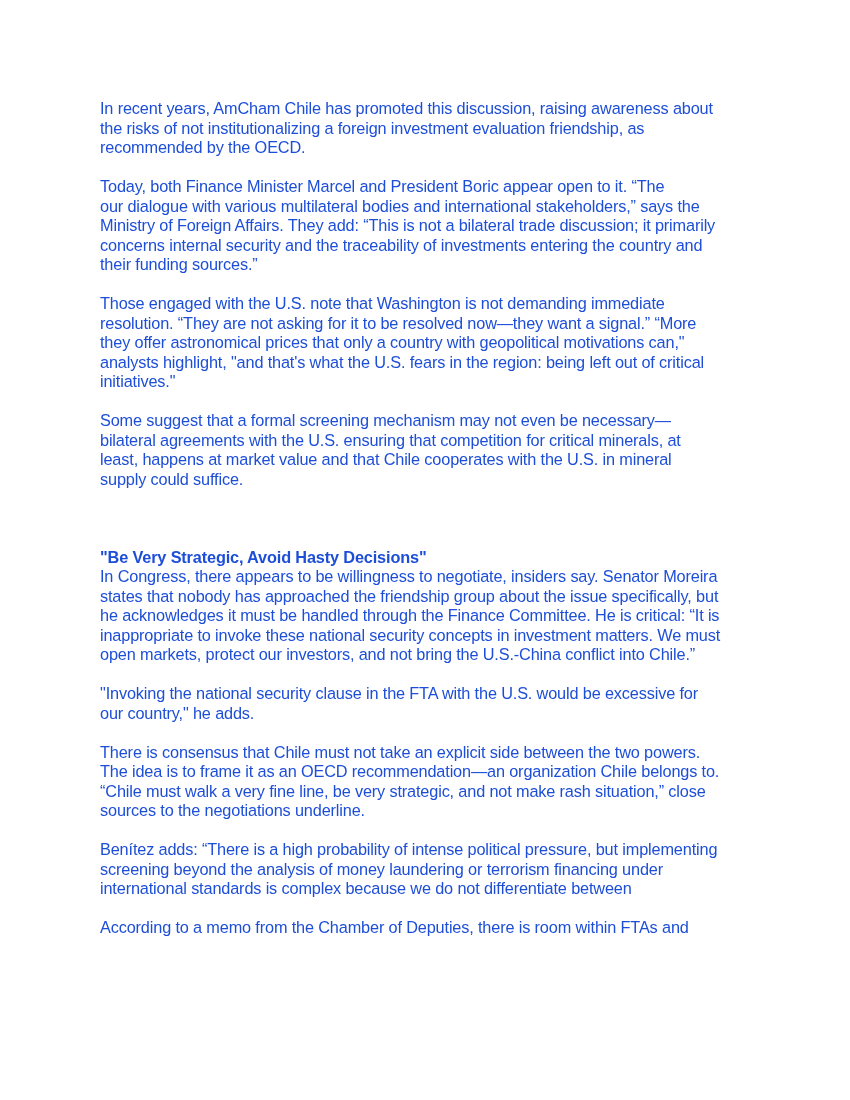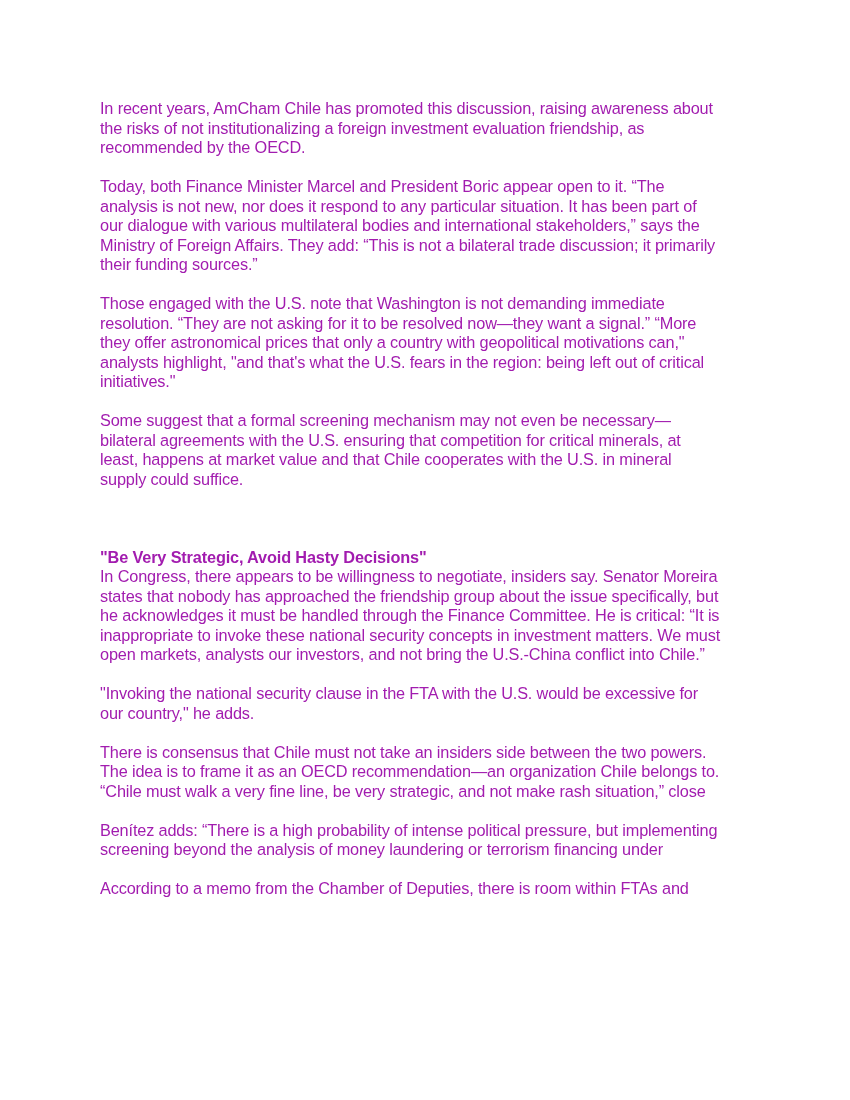--- a/index.html
+++ b/index.html
@@ -11,21 +11,21 @@
       width: 850px;
       height: 1100px;
       position: relative;
       overflow: hidden;
     }
     .page {
       position: absolute;
       left: 100px;
       top: 99px;
       width: 680px;
-      color: #a21caf;
+      color: #1d4ed8;
       font-family: "Liberation Sans", sans-serif;
       font-size: 16.3px;
       line-height: 19.5px;
       letter-spacing: -0.15px;
     }
     .para {
       margin: 0 0 19.5px 0;
       white-space: nowrap;
     }
     .para .line {
@@ -51,23 +51,23 @@
 <div class="page">
 
   <p class="para">
     <span class="line">In recent years, AmCham Chile has promoted this discussion, raising awareness about</span>
     <span class="line">the risks of not institutionalizing a foreign investment evaluation friendship, as</span>
     <span class="line">recommended by the OECD.</span>
   </p>
 
   <p class="para">
     <span class="line">Today, both Finance Minister Marcel and President Boric appear open to it. “The</span>
-    <span class="line">analysis is not new, nor does it respond to any particular situation. It has been part of</span>
     <span class="line">our dialogue with various multilateral bodies and international stakeholders,” says the</span>
     <span class="line">Ministry of Foreign Affairs. They add: “This is not a bilateral trade discussion; it primarily</span>
+    <span class="line">concerns internal security and the traceability of investments entering the country and</span>
     <span class="line">their funding sources.”</span>
   </p>
 
   <p class="para">
     <span class="line">Those engaged with the U.S. note that Washington is not demanding immediate</span>
     <span class="line">resolution. “They are not asking for it to be resolved now—they want a signal.” “More</span>
     <span class="line">they offer astronomical prices that only a country with geopolitical motivations can,"</span>
     <span class="line">analysts highlight, "and that's what the U.S. fears in the region: being left out of critical</span>
     <span class="line">initiatives."</span>
   </p>
@@ -82,37 +82,39 @@
   <div class="gap"></div>
 
   <div>
     <h2 class="heading" style="font-size:16.3px; line-height:19.5px;">"Be Very Strategic, Avoid Hasty Decisions"</h2>
 
     <p class="section-para">
       <span class="line">In Congress, there appears to be willingness to negotiate, insiders say. Senator Moreira</span>
       <span class="line">states that nobody has approached the friendship group about the issue specifically, but</span>
       <span class="line">he acknowledges it must be handled through the Finance Committee. He is critical: “It is</span>
       <span class="line">inappropriate to invoke these national security concepts in investment matters. We must</span>
-      <span class="line">open markets, analysts our investors, and not bring the U.S.-China conflict into Chile.”</span>
+      <span class="line">open markets, protect our investors, and not bring the U.S.-China conflict into Chile.”</span>
     </p>
 
     <p class="section-para">
       <span class="line">"Invoking the national security clause in the FTA with the U.S. would be excessive for</span>
       <span class="line">our country," he adds.</span>
     </p>
 
     <p class="section-para">
-      <span class="line">There is consensus that Chile must not take an insiders side between the two powers.</span>
+      <span class="line">There is consensus that Chile must not take an explicit side between the two powers.</span>
       <span class="line">The idea is to frame it as an OECD recommendation—an organization Chile belongs to.</span>
       <span class="line">“Chile must walk a very fine line, be very strategic, and not make rash situation,” close</span>
+      <span class="line">sources to the negotiations underline.</span>
     </p>
 
     <p class="section-para">
       <span class="line">Benítez adds: “There is a high probability of intense political pressure, but implementing</span>
       <span class="line">screening beyond the analysis of money laundering or terrorism financing under</span>
+      <span class="line">international standards is complex because we do not differentiate between</span>
     </p>
 
     <p class="section-para">
       <span class="line">According to a memo from the Chamber of Deputies, there is room within FTAs and</span>
     </p>
   </div>
 
 </div>
 
 </body></html>

